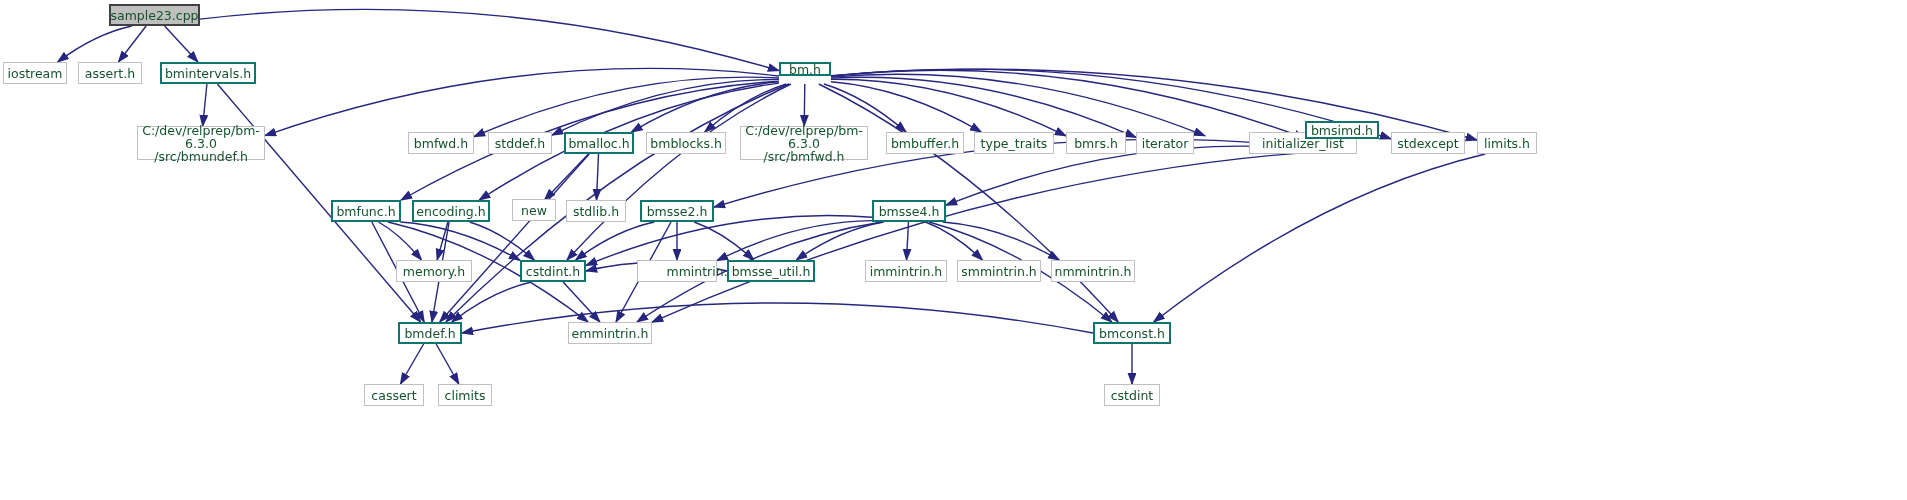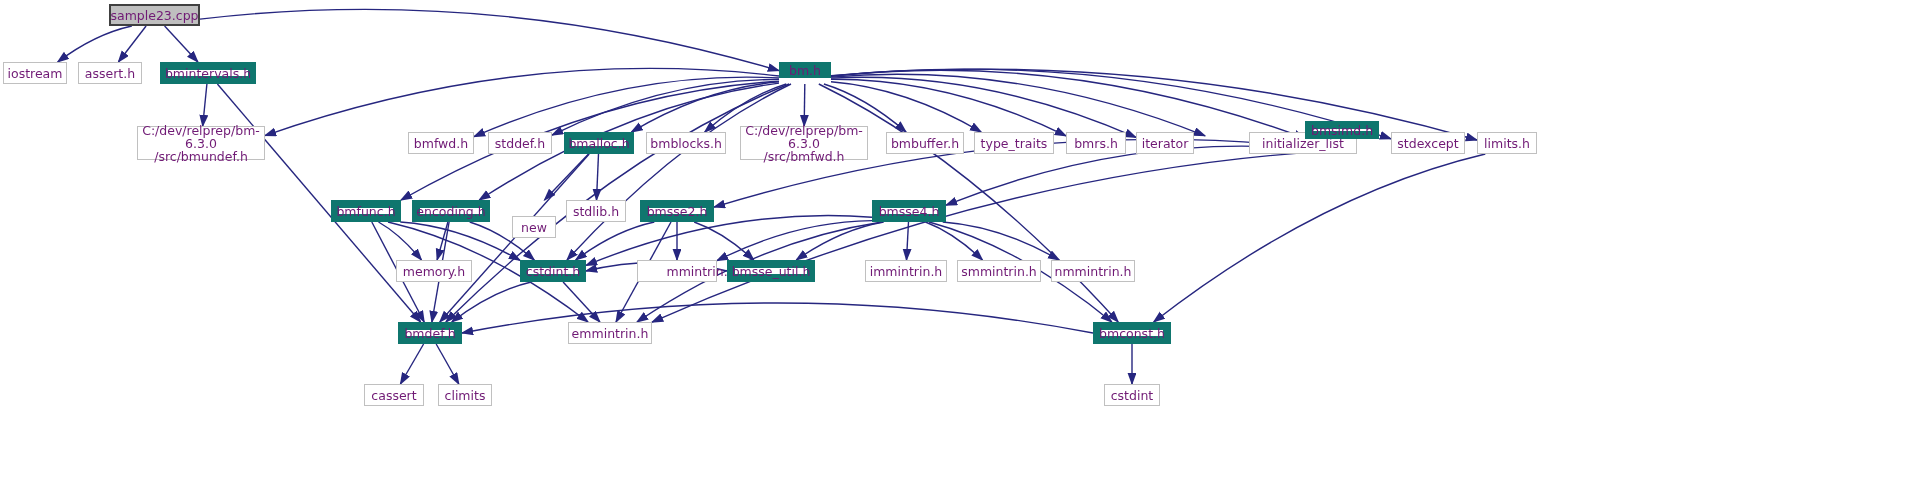--- a/index.html
+++ b/index.html
@@ -25,28 +25,28 @@
   }
   .node {
     position: absolute;
     box-sizing: border-box;
     display: flex;
     align-items: center;
     justify-content: center;
     text-align: center;
     background: #ffffff;
     border: 1px solid #c0c0c0;
-    color: #701a75;
+    color: #14532d;
     font-size: 12.5px;
     line-height: 13px;
     white-space: pre-line;
     letter-spacing: 0px;
   }
   .node.bold {
-    border: 8px solid #0f766e;
+    border: 2px solid #0f766e;
   }
   .node.root {
     border: 2px solid #404040;
     background: #bfbfbf;
   }
   .node .lbl {
     display: block;
     padding: 0 3px;
   }
 </style>
@@ -138,21 +138,21 @@
       <div class="node" style="left: 886px; top: 132px; width: 78px; height: 22px;"><span class="lbl">bmbuffer.h</span></div>
       <div class="node" style="left: 974px; top: 132px; width: 80px; height: 22px;"><span class="lbl">type_traits</span></div>
       <div class="node" style="left: 1066px; top: 132px; width: 60px; height: 22px;"><span class="lbl">bmrs.h</span></div>
       <div class="node" style="left: 1136px; top: 132px; width: 58px; height: 22px;"><span class="lbl">iterator</span></div>
       <div class="node" style="left: 1205px; top: 132px; width: 108px; height: 22px; margin-left: 44px;"><span class="lbl">initializer_list</span></div>
       <div class="node bold" style="left: 1305px; top: 121px; width: 74px; height: 18px; text-align: center;"><span class="lbl">bmsimd.h</span></div>
       <div class="node" style="left: 1391px; top: 132px; width: 74px; height: 22px;"><span class="lbl">stdexcept</span></div>
       <div class="node" style="left: 1477px; top: 132px; width: 60px; height: 22px;"><span class="lbl">limits.h</span></div>
       <div class="node bold" style="left: 331px; top: 200px; width: 70px; height: 22px;"><span class="lbl">bmfunc.h</span></div>
       <div class="node bold" style="left: 412px; top: 200px; width: 78px; height: 22px;"><span class="lbl">encoding.h</span></div>
-      <div class="node" style="left: 512px; top: 216px; width: 44px; height: 22px;"><span class="lbl">new</span></div>
+      <div class="node" style="left: 512px; top: 199px; width: 44px; height: 22px;"><span class="lbl">new</span></div>
       <div class="node" style="left: 566px; top: 200px; width: 60px; height: 22px;"><span class="lbl">stdlib.h</span></div>
       <div class="node bold" style="left: 640px; top: 200px; width: 74px; height: 22px;"><span class="lbl">bmsse2.h</span></div>
       <div class="node bold" style="left: 872px; top: 200px; width: 74px; height: 22px;"><span class="lbl">bmsse4.h</span></div>
       <div class="node" style="left: 396px; top: 260px; width: 76px; height: 22px;"><span class="lbl">memory.h</span></div>
       <div class="node bold" style="left: 520px; top: 260px; width: 66px; height: 22px;"><span class="lbl">cstdint.h</span></div>
       <div class="node" style="left: 637px; top: 260px; width: 80px; height: 22px; padding-left: 48px;"><span class="lbl">mmintrin.h</span></div>
       <div class="node bold" style="left: 727px; top: 260px; width: 88px; height: 22px;"><span class="lbl">bmsse_util.h</span></div>
       <div class="node" style="left: 865px; top: 260px; width: 82px; height: 22px;"><span class="lbl">immintrin.h</span></div>
       <div class="node" style="left: 957px; top: 260px; width: 84px; height: 22px; justify-content: center;"><span class="lbl">smmintrin.h</span></div>
       <div class="node" style="left: 1051px; top: 260px; width: 84px; height: 22px;"><span class="lbl">nmmintrin.h</span></div>

